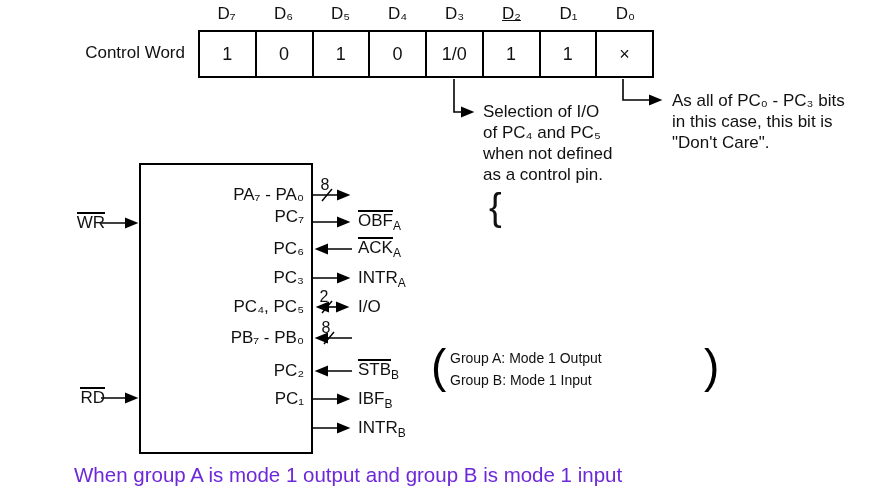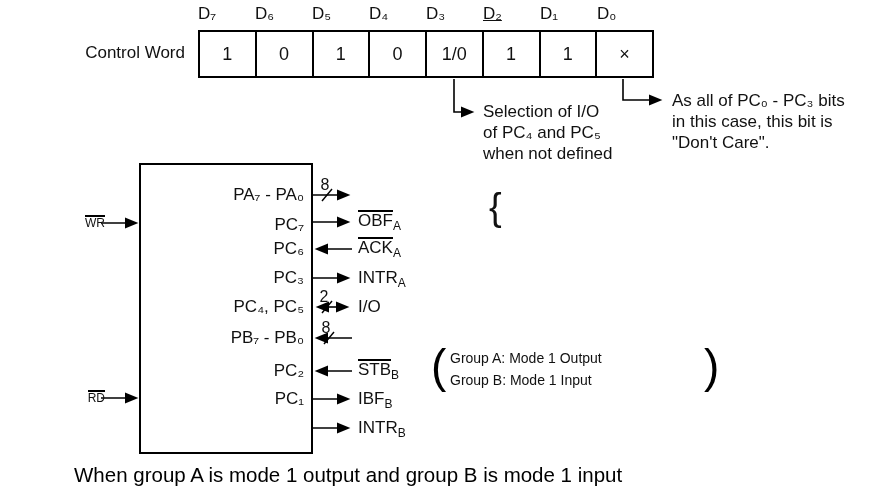--- a/index.html
+++ b/index.html
@@ -1,39 +1,39 @@
 <!DOCTYPE html>
 <html><head>
 <meta charset="utf-8">
 <style>
   html,body{margin:0;padding:0;background:#fff;}
   #stage{position:relative;width:872px;height:498px;background:#fff;overflow:hidden;
          font-family:"Liberation Sans","DejaVu Sans",sans-serif;color:#111;}
   .abs{position:absolute;}
   
   .cw-label{left:40px;top:43px;width:145px;text-align:right;font-size:17px;}
-  .bit-head{top:4px;width:57px;text-align:left;font-size:17px;}
+  .bit-head{top:4px;width:57px;text-align:center;font-size:17px;}
   #cw-table{left:198px;top:30px;width:456px;height:48px;border:2px solid #000;
             display:flex;box-sizing:border-box;}
   .cw-cell{flex:1;border-right:2px solid #000;display:flex;align-items:center;
            justify-content:center;font-size:18px;}
   .cw-cell:last-child{border-right:none;}
   
   .ann{font-size:17px;line-height:21px;white-space:nowrap;}
   #ann-d3{left:483px;top:101px;}
   #ann-d0{left:672px;top:90px;}
   #d3-brace{left:489px;top:185px;font-size:38px;line-height:44px;font-weight:normal;}
   #d3-options{left:505px;top:186px;}
   
   .pin-label{left:140px;width:164px;text-align:right;font-size:17px;height:22px;line-height:22px;}
   .sig{left:358px;font-size:17px;height:24px;line-height:24px;white-space:nowrap;}
   .ovl{display:inline-block;border-top:2px solid #000;line-height:1.05;}
   sub{font-size:12px;}
   .busnum{width:16px;text-align:center;font-size:16px;height:16px;line-height:16px;}
-  .cpu-sig{width:62px;text-align:right;font-size:12px;height:22px;line-height:22px;}
+  .cpu-sig{width:62px;text-align:right;font-size:17px;height:22px;line-height:22px;}
   
   .paren{font-size:46px;line-height:48px;font-weight:normal;color:#000;}
   .grp-lines{font-size:14px;line-height:22px;white-space:nowrap;}
   
   #caption{left:74px;top:463px;font-size:20.5px;white-space:nowrap;}
 </style>
 </head>
 <body>
 
 <div id="stage">
@@ -86,34 +86,35 @@
     <div class="cw-cell">1/0</div>
     <div class="cw-cell">1</div>
     <div class="cw-cell">1</div>
     <div class="cw-cell">×</div>
   </div>
 
   <div id="ann-d3" class="abs ann">
     <div>Selection of I/O</div>
     <div>of PC₄ and PC₅</div>
     <div>when not defined</div>
+    <div>as a control pin.</div>
   </div>
   <div id="d3-brace" class="abs">{</div>
 
   <div id="ann-d0" class="abs ann">
     <div>As all of PC₀ - PC₃ bits</div>
     <div>in this case, this bit is</div>
     <div>"Don't Care".</div>
   </div>
 
   <div class="abs cpu-sig" style="left:43px;top:212px;"><span class="ovl">WR</span></div>
   <div class="abs cpu-sig" style="left:43px;top:387px;"><span class="ovl">RD</span></div>
 
   <div class="abs pin-label" style="top:184px;">PA₇ - PA₀</div>
-  <div class="abs pin-label" style="top:214px;text-align:right;">PC₇</div>
+  <div class="abs pin-label" style="top:206px;text-align:right;">PC₇</div>
   <div class="abs pin-label" style="top:238px;">PC₆</div>
   <div class="abs pin-label" style="top:267px;">PC₃</div>
   <div class="abs pin-label" style="top:296px;">PC₄, PC₅</div>
   <div class="abs pin-label" style="top:327px;">PB₇ - PB₀</div>
   <div class="abs pin-label" style="top:360px;">PC₂</div>
   <div class="abs pin-label" style="top:388px;">PC₁</div>
 
   <div class="abs busnum" style="left:317px;top:177px;">8</div>
   <div class="abs busnum" style="left:316px;top:289px;">2</div>
   <div class="abs busnum" style="left:318px;top:320px;">8</div>
@@ -126,14 +127,14 @@
   <div class="abs sig" style="top:387px;"><span>IBF</span><sub>B</sub></div>
   <div class="abs sig" style="top:416px;"><span>INTR</span><sub>B</sub></div>
 
   <div class="abs paren" style="left:431px;top:342px;">(</div>
   <div class="abs grp-lines" style="left:450px;top:347px;">
     <div>Group A: Mode 1 Output</div>
     <div>Group B: Mode 1 Input</div>
   </div>
   <div class="abs paren" style="left:704px;top:342px;">)</div>
 
-  <div id="caption" class="abs" style="color: #000000;">When group A is mode 1 output and group B is mode 1 input</div>
+  <div id="caption" class="abs" style="color: #6d28d9;">When group A is mode 1 output and group B is mode 1 input</div>
 </div>
 
 </body></html>

